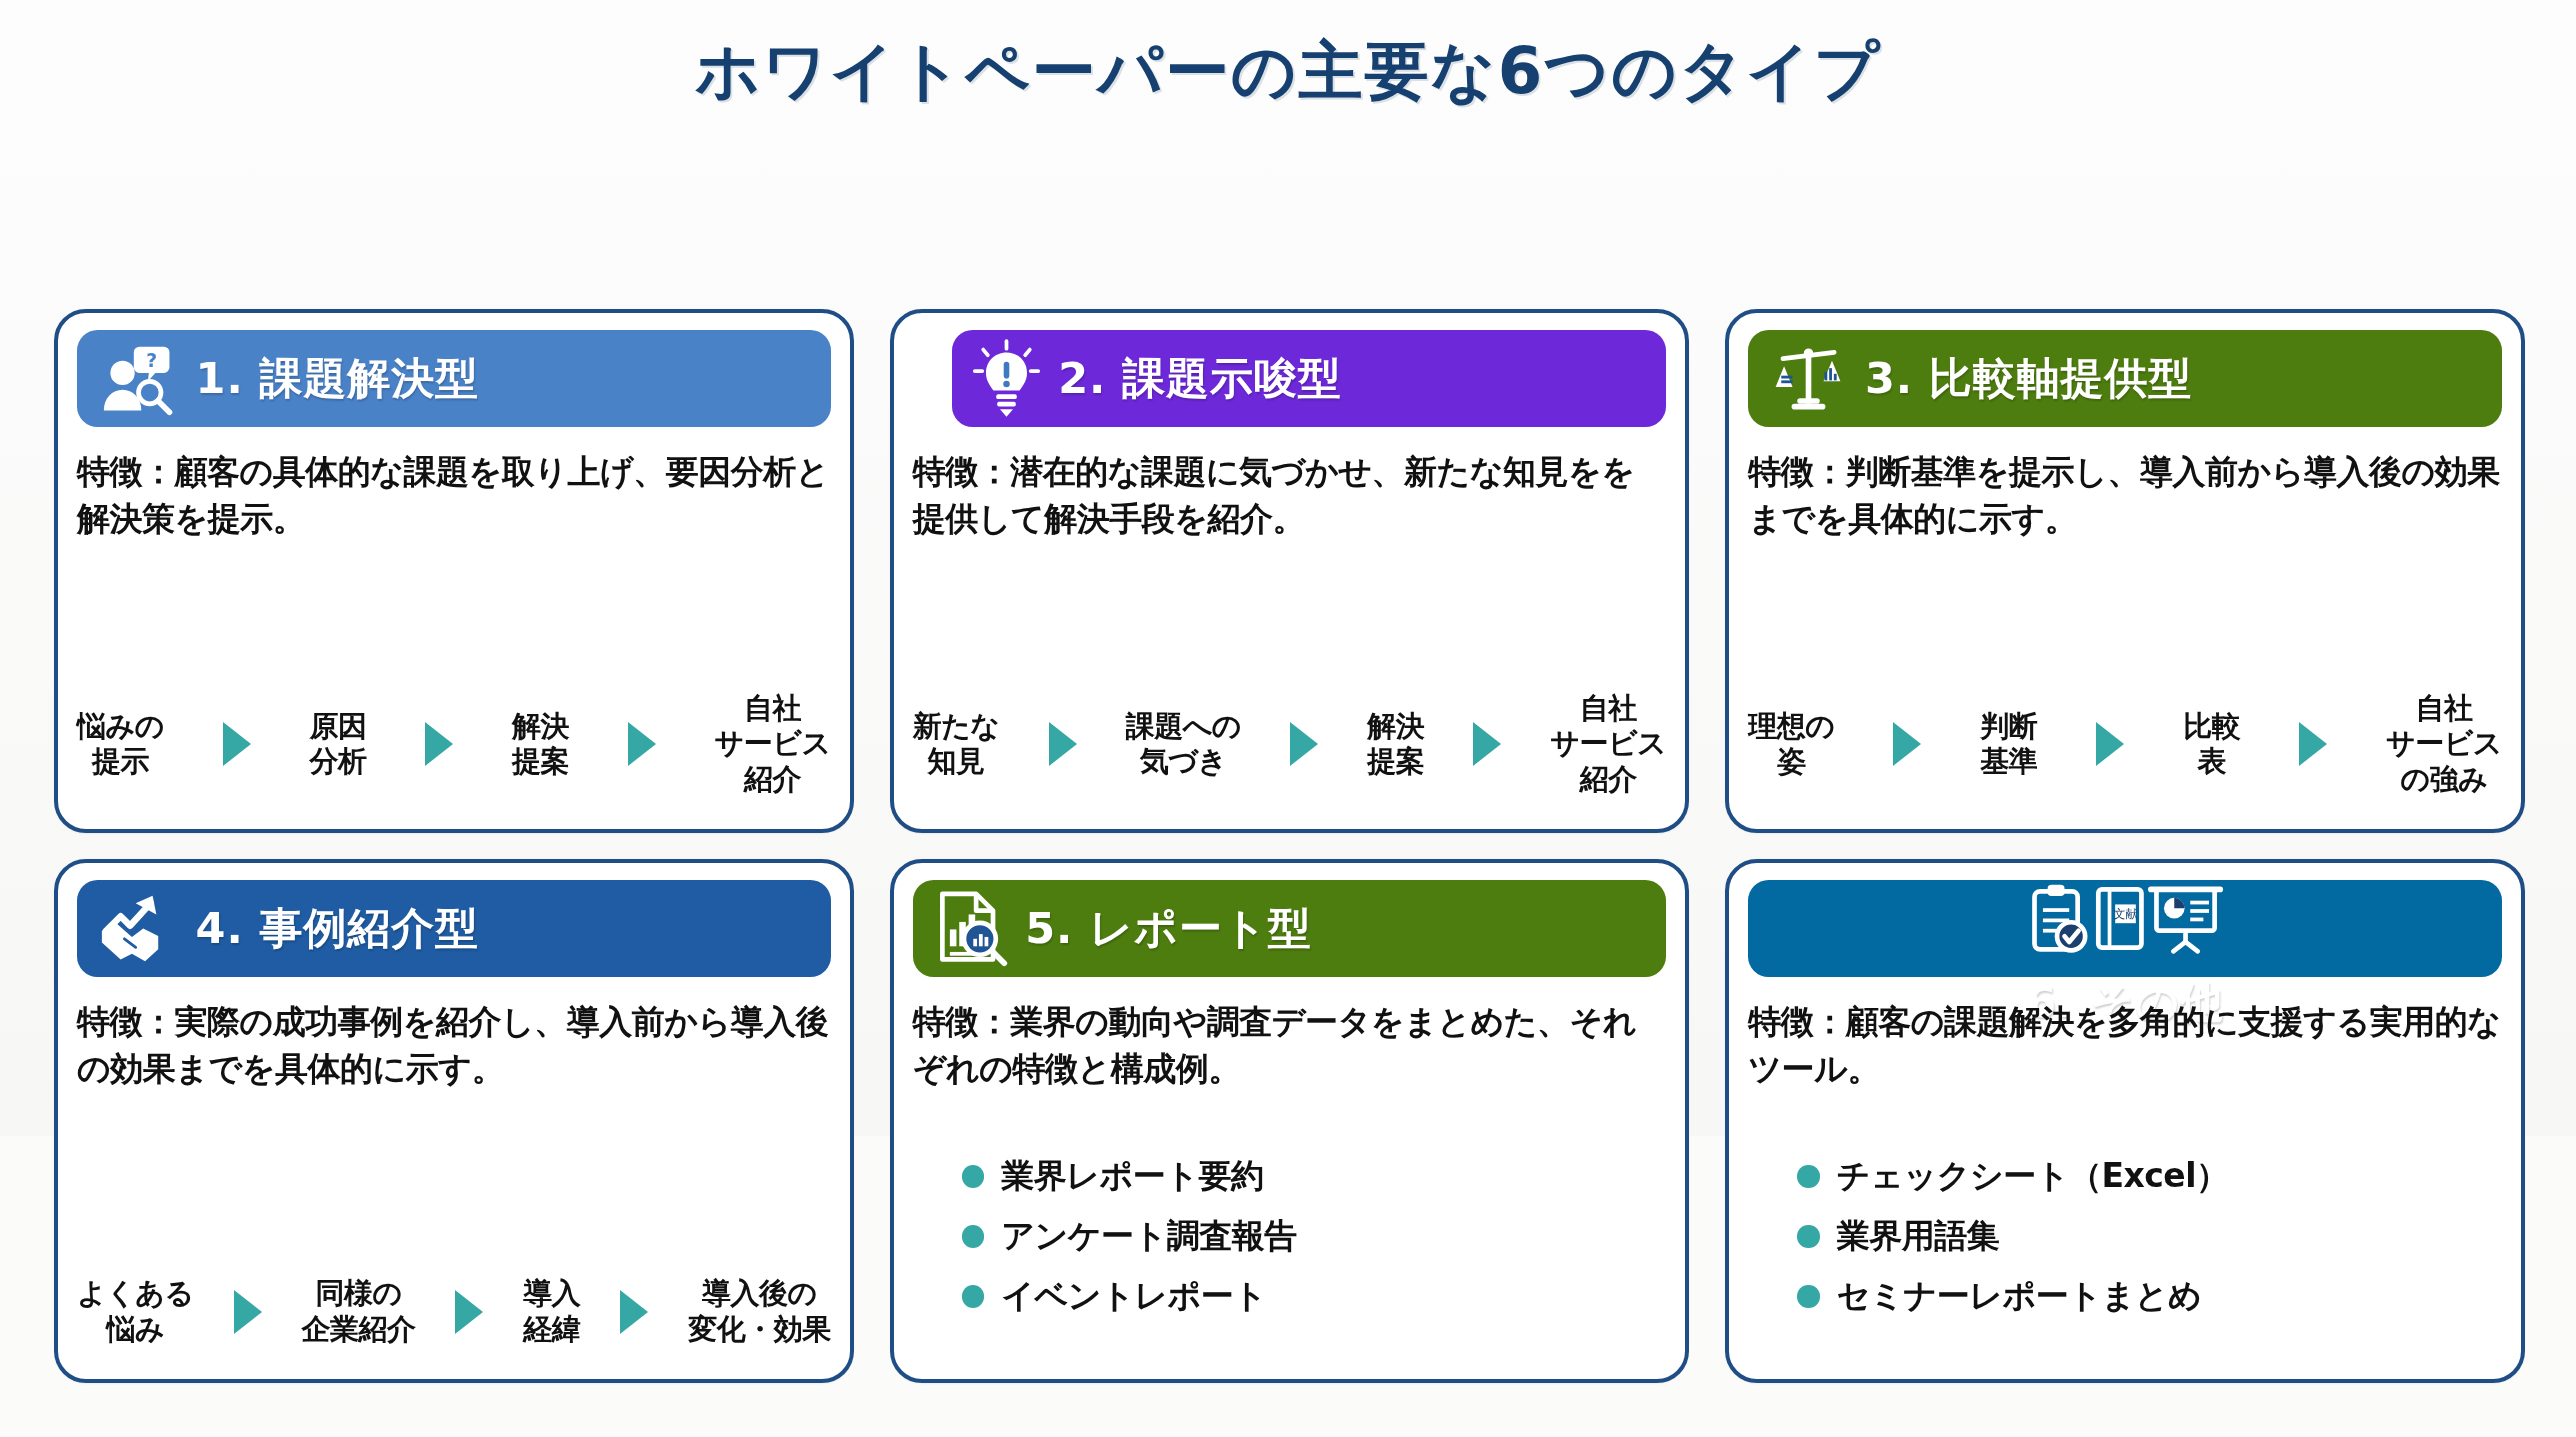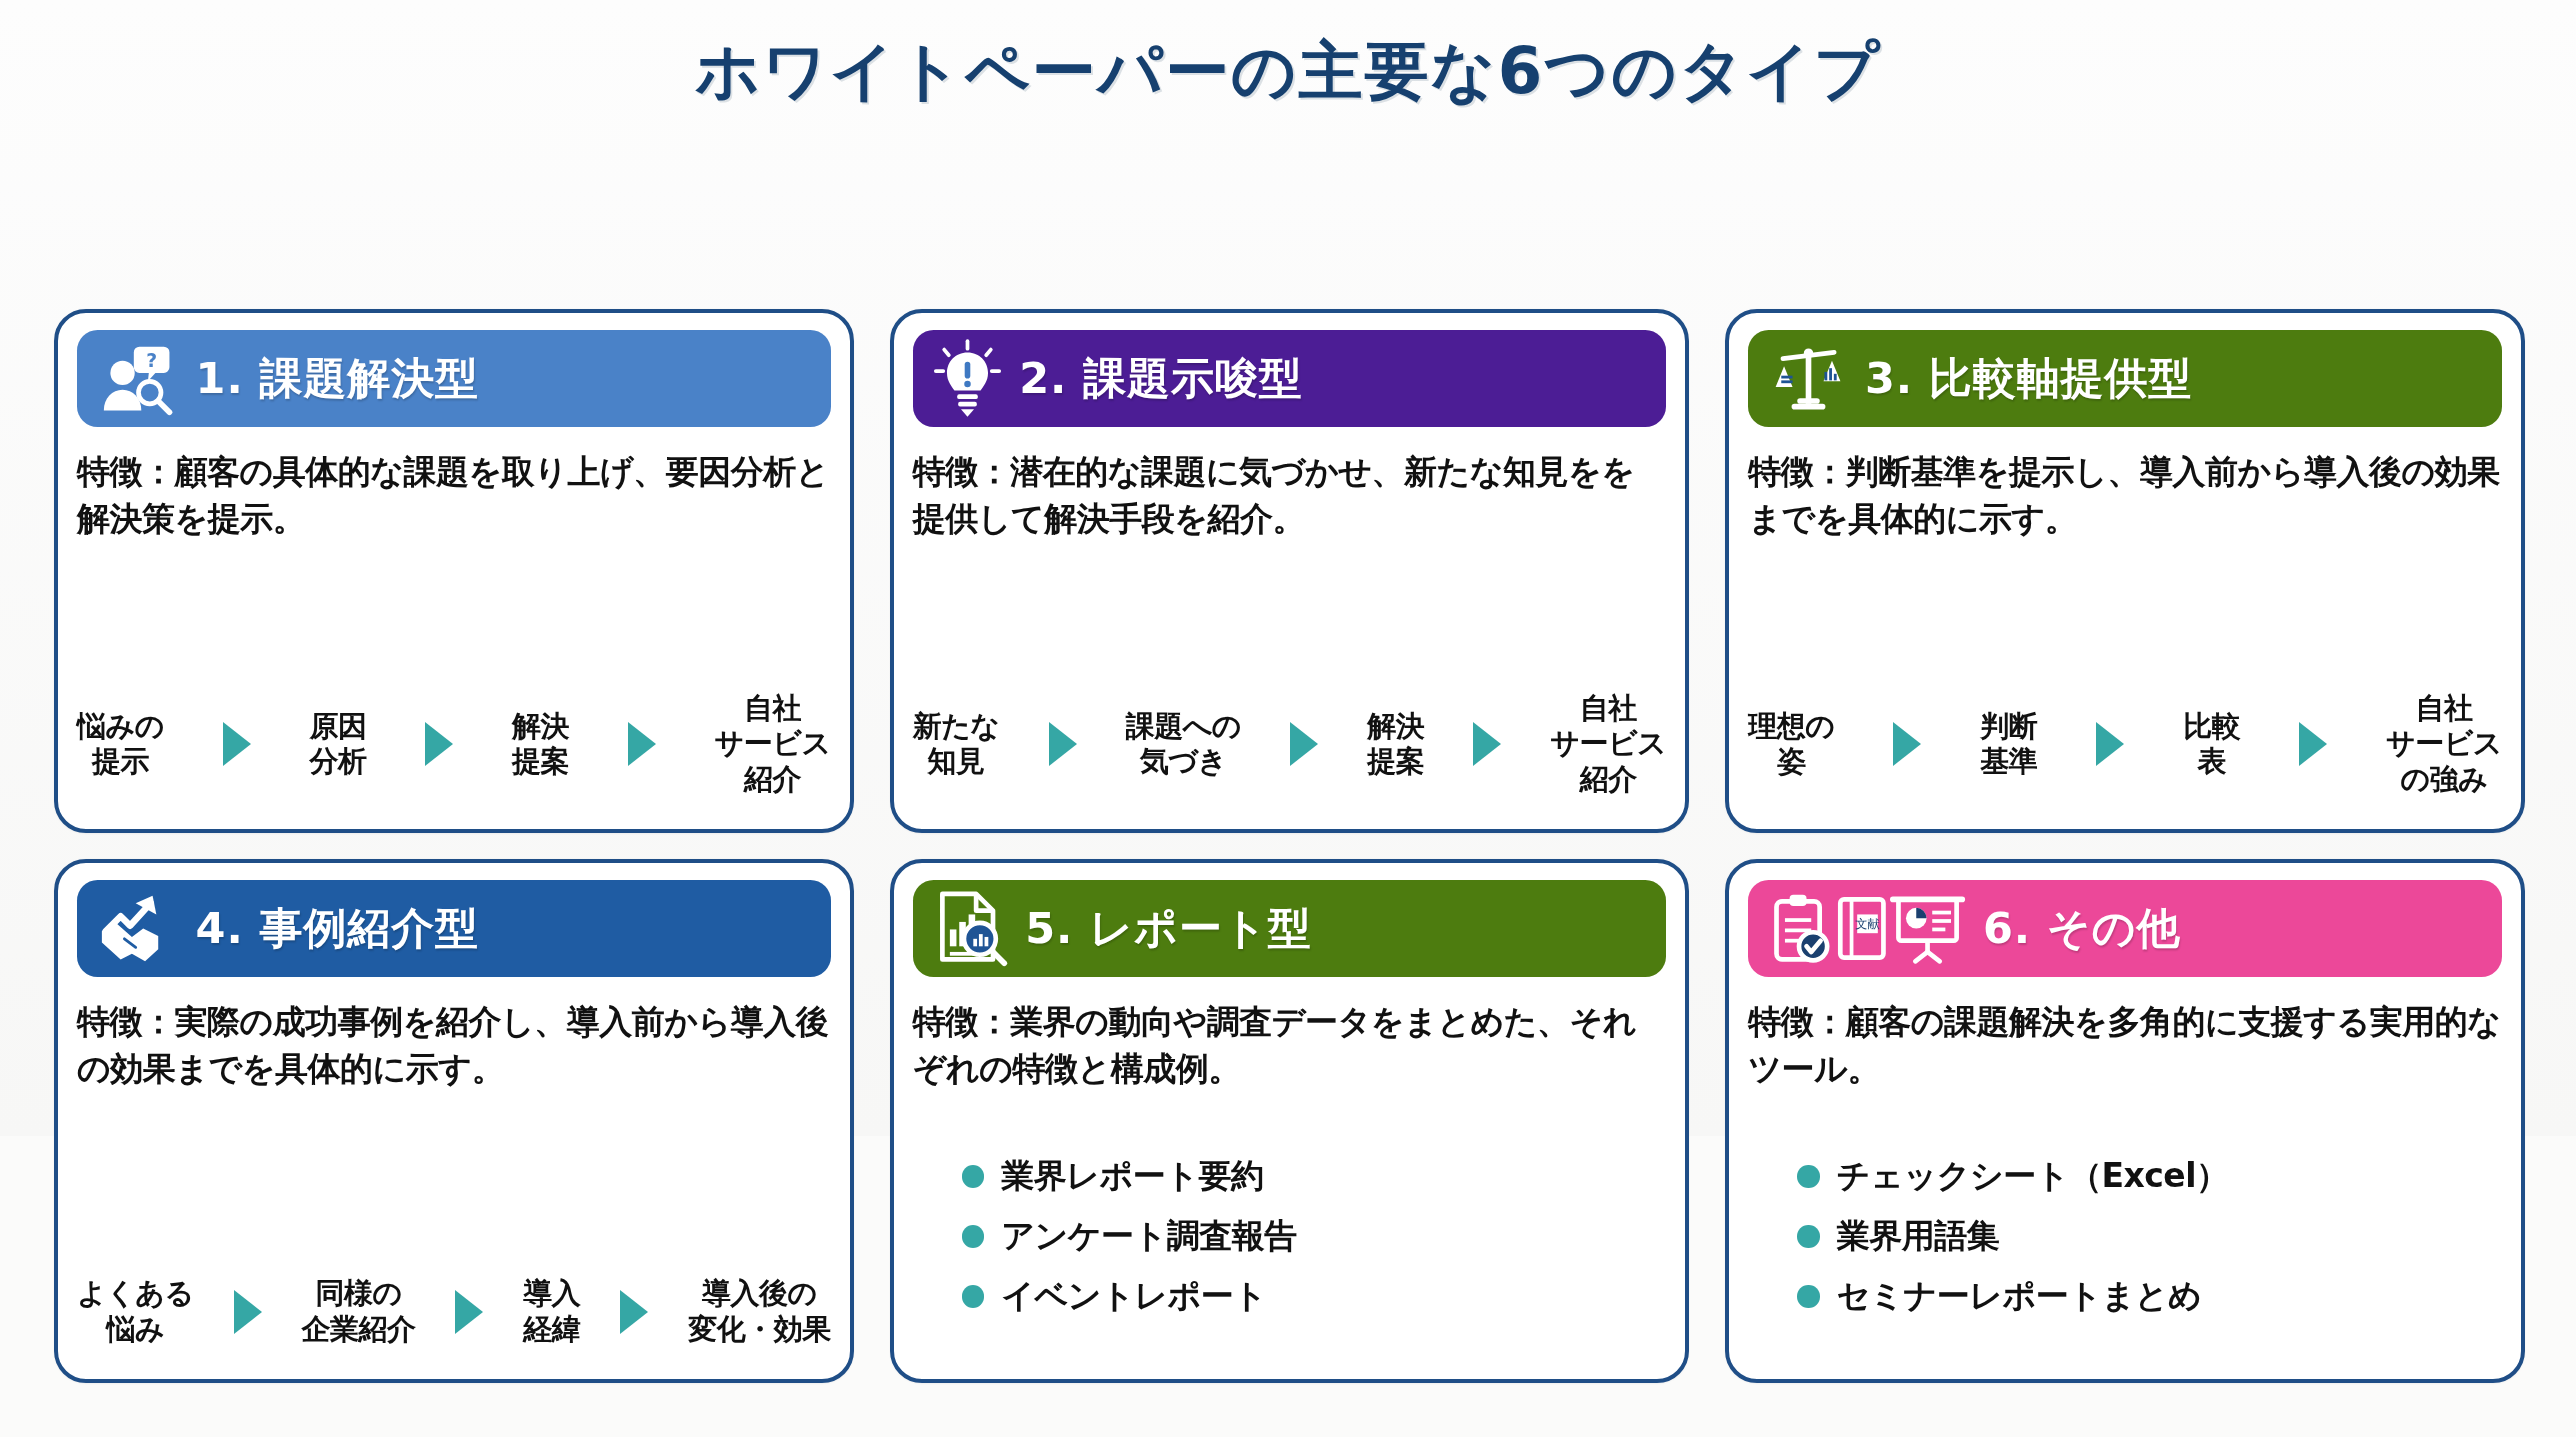--- a/index.html
+++ b/index.html
@@ -59,24 +59,24 @@
     border-radius:20.6px;
     height:97px;
     display:flex;
     align-items:center;
     gap:17px;
     padding:0 20.6px;
     box-sizing:border-box;
     flex:none;
   }
   .hdr-blue   {background:#4a82c8;}
-  .hdr-blue2  {background:#4c1d95;}
+  .hdr-blue2  {background:#6d28d9;margin-left:39px;}
   .hdr-mid    {background:#4d7c0f;}
   .hdr-mid2   {background:#1f5ca3;text-align:center;}
-  .hdr-dark   {background:#ec4899;}
+  .hdr-dark   {background:#0369a1;flex-direction:column;}
 
   .card-header .icon{
     flex:none;
     display:flex;align-items:center;justify-content:center;
   }
   .card-title{
     color:#ffffff;
     font-size:43px;
     font-weight:bold;
     letter-spacing:0.9px;

